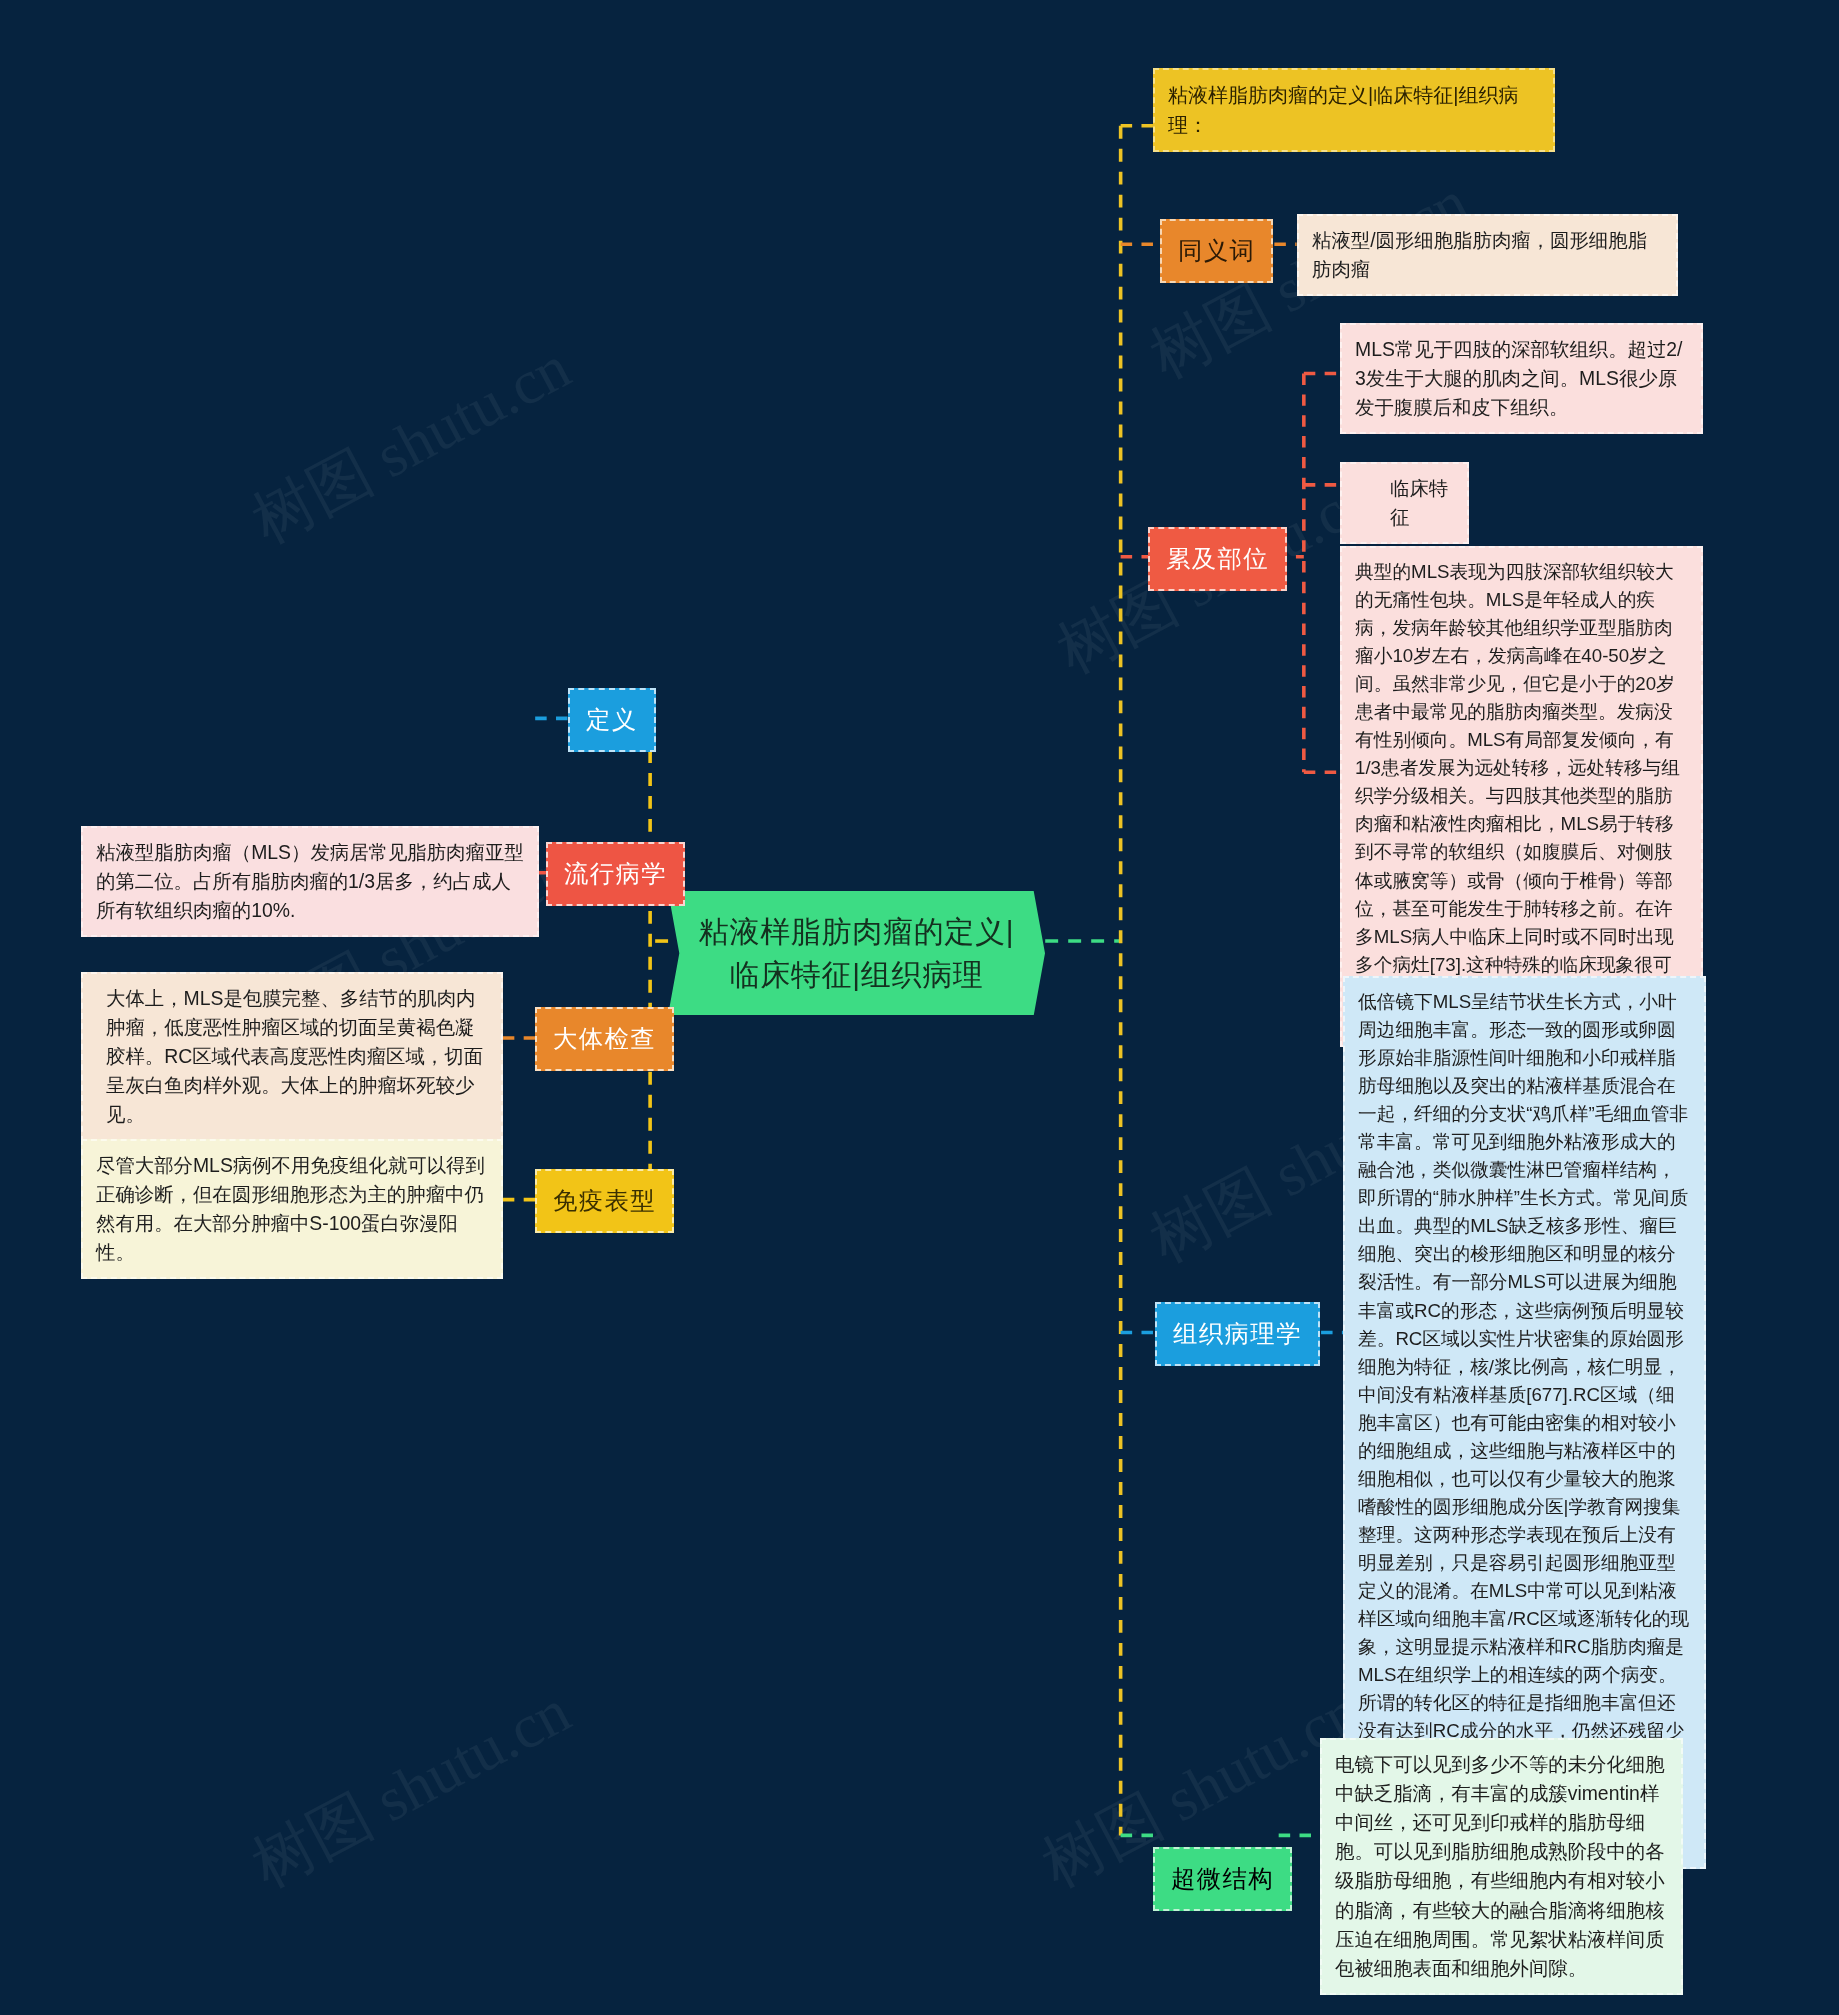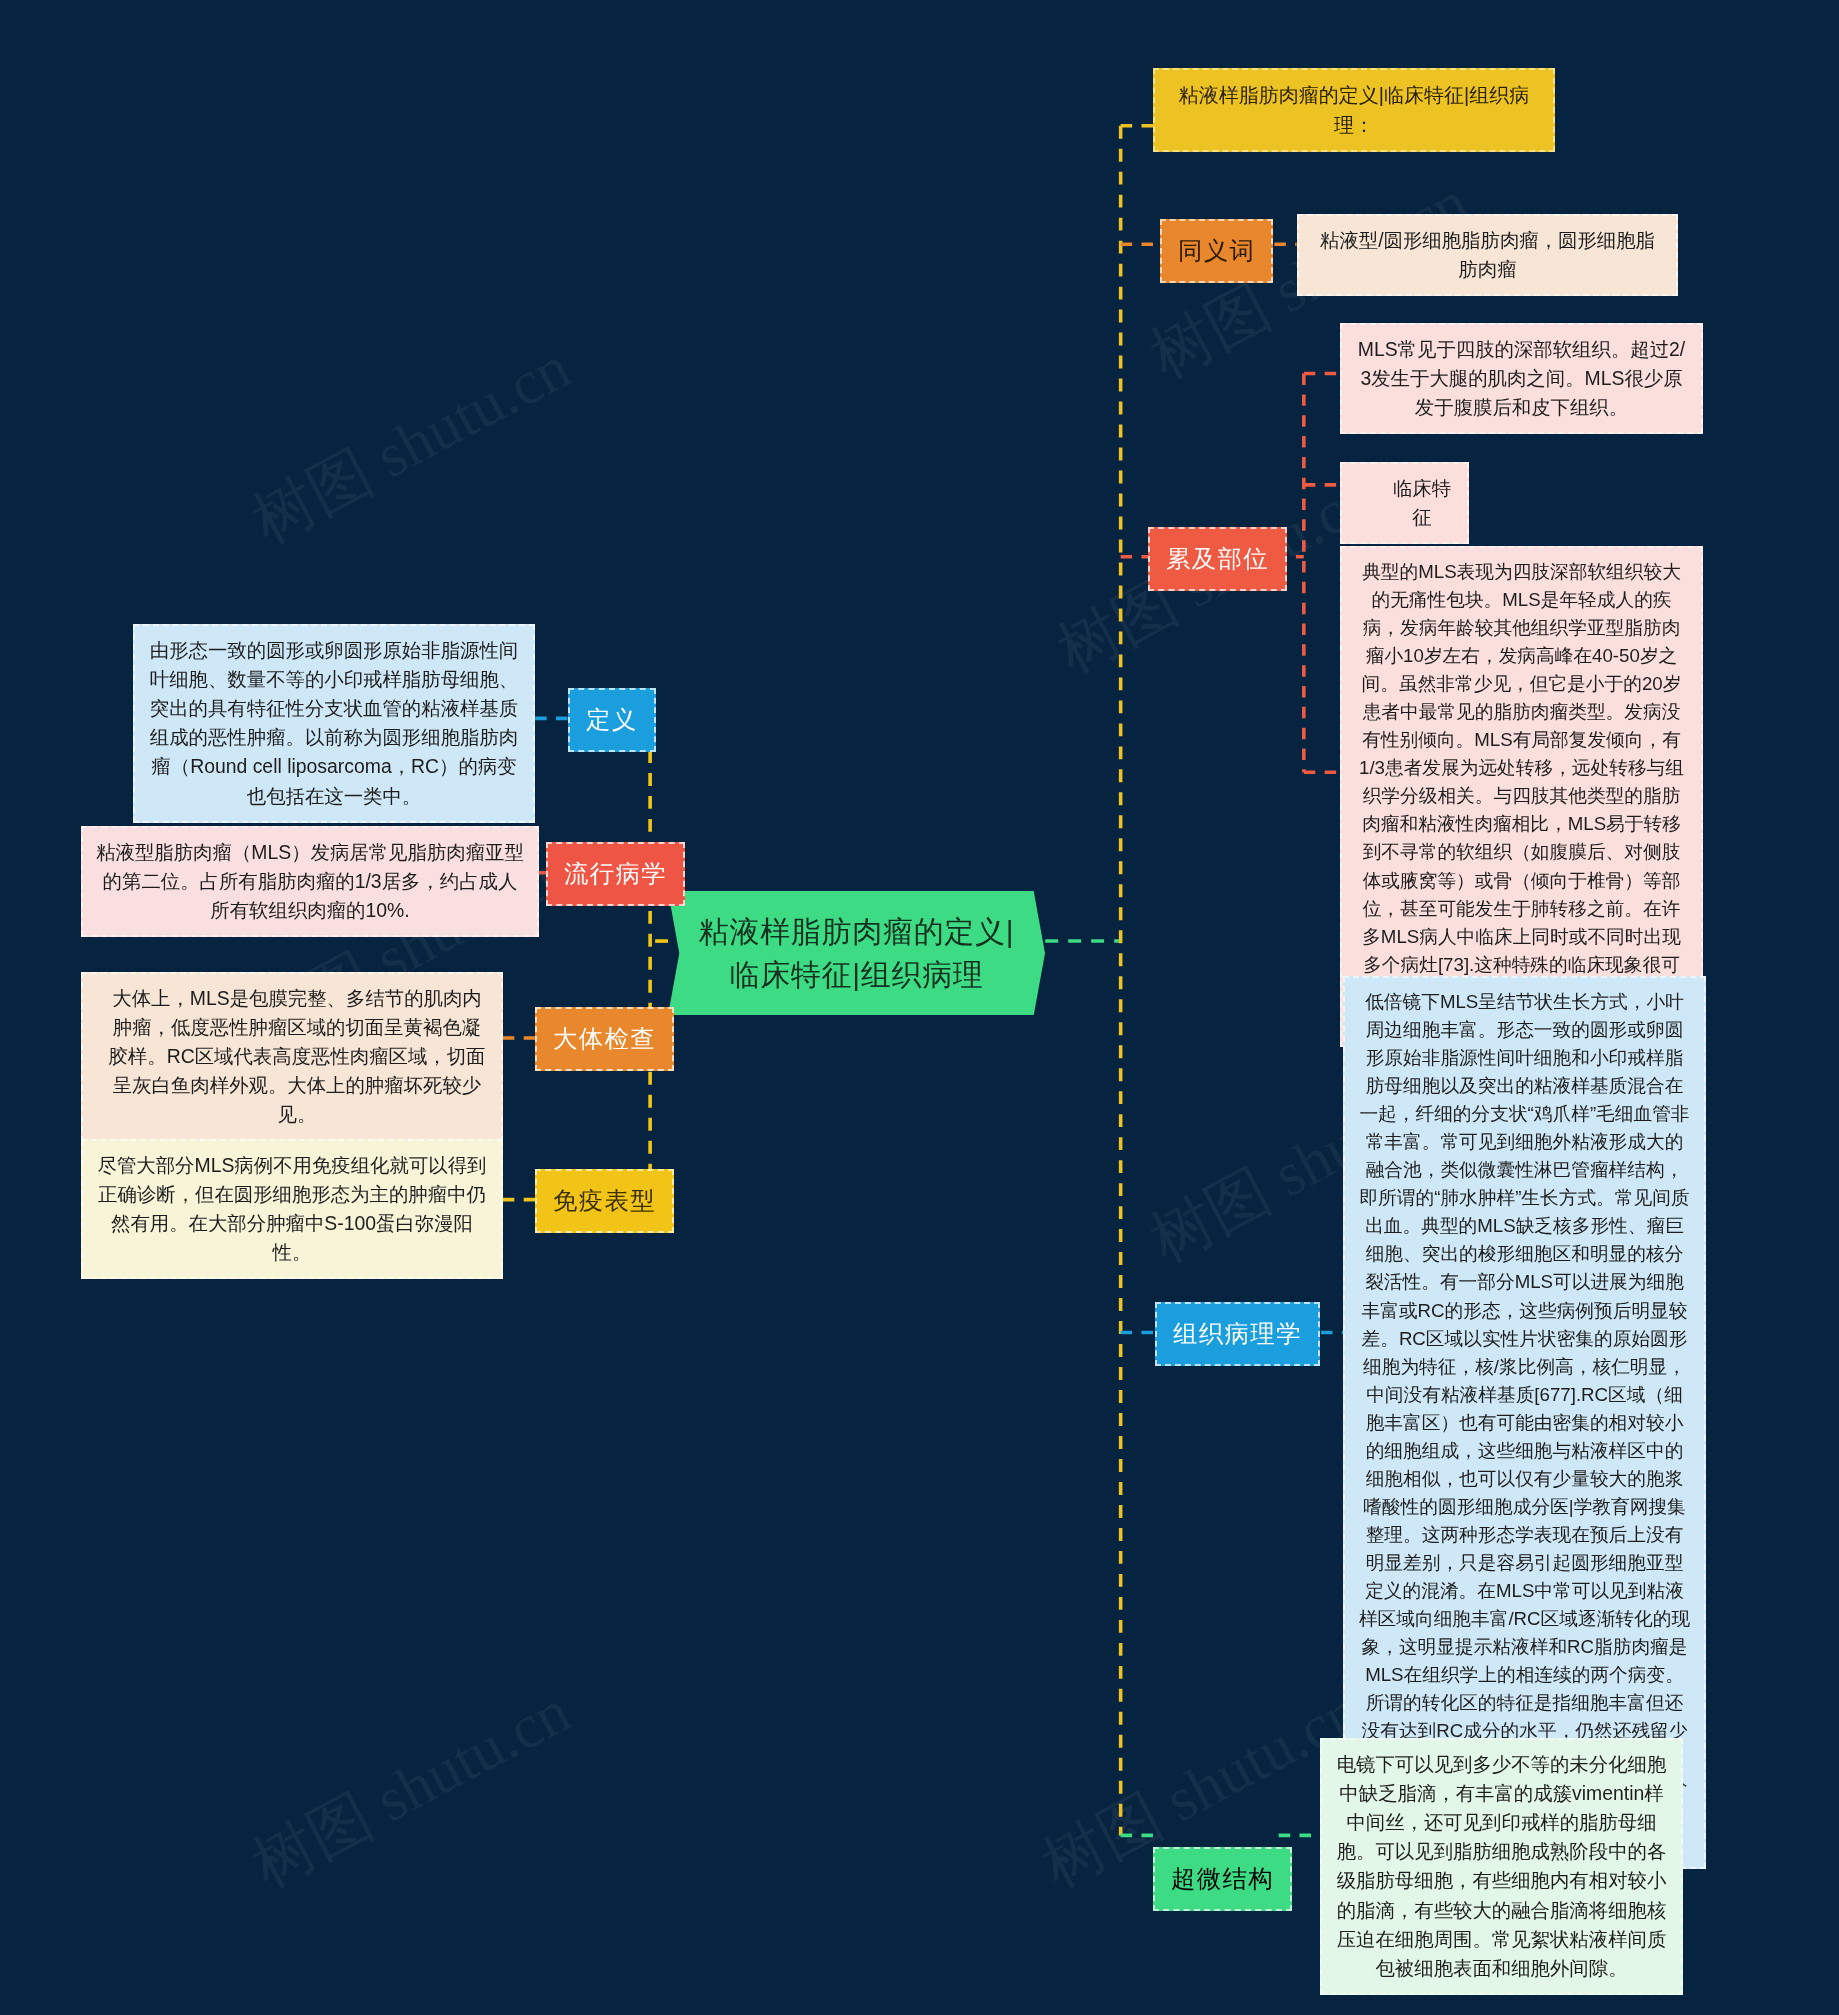--- a/index.html
+++ b/index.html
@@ -29,21 +29,20 @@
   svg.links { position:absolute; inset:0; width:1839px; height:2015px; pointer-events:none; }
 
   
   .node {
     position:absolute;
     border: 2.2px dashed rgba(255,255,255,0.55);
     padding: 10px 13px;
     line-height: 1.5;
     white-space: pre-wrap;
     word-break: break-all;
-    text-align: center;
   }
   .label {
     font-size: 24.4px;
     font-weight: 400;
     text-align: center;
     padding: 11.5px 16px;
     letter-spacing: 1.4px;
     white-space: nowrap;
   }
   .leaf {
@@ -110,21 +109,20 @@
     <path d="M 1815 675 L 1865 675" stroke="#ef5a43" stroke-width="5" stroke-dasharray="16 13" fill="none"></path>
     <path d="M 1815 1075 L 1865 1075" stroke="#ef5a43" stroke-width="5" stroke-dasharray="16 13" fill="none"></path>
 
     <path d="M 1810 1855 L 1870 1855" stroke="#1b9ede" stroke-width="5" stroke-dasharray="16 13" fill="none"></path>
 
     <path d="M 1780 2555 L 1840 2555" stroke="#3ddc84" stroke-width="5" stroke-dasharray="16 13" fill="none"></path>
   </svg>
 
   <div class="root" style="left:668px; top:891px; width:377px;">粘液样脂肪肉瘤的定义|临床特征|组织病理</div>
 
-  <div class="node leaf" style="left:133px; top:624px; width:402px; background:#cfe8f7; border-color:#eef6fb;">由形态一致的圆形或卵圆形原始非脂源性间叶细胞、数量不等的小印戒样脂肪母细胞、突出的具有特征性分支状血管的粘液样基质组成的恶性肿瘤。以前称为圆形细胞脂肪肉瘤（Round cell liposarcoma，RC）的病变也包括在这一类中。</div>
   <div class="node label" style="left:568px; top:688px; background:#1b9ede; color:#ffffff; border-color:#bfe3f7;">定义</div>
 
   <div class="node leaf" style="left:81px; top:826px; width:458px; background:#fadfe0; border-color:#fdf0f1;">粘液型脂肪肉瘤（MLS）发病居常见脂肪肉瘤亚型的第二位。占所有脂肪肉瘤的1/3居多，约占成人所有软组织肉瘤的10%.</div>
   <div class="node label" style="left:546px; top:842px; background:#ee5544; color:#ffffff; border-color:#fbd6d1;">流行病学</div>
 
   <div class="node leaf" style="left:81px; top:972px; width:422px; background:#f7e6d6; border-color:#fdf6ef;padding-left:23px;">大体上，MLS是包膜完整、多结节的肌肉内肿瘤，低度恶性肿瘤区域的切面呈黄褐色凝胶样。RC区域代表高度恶性肉瘤区域，切面呈灰白鱼肉样外观。大体上的肿瘤坏死较少见。</div>
   <div class="node label" style="left:535px; top:1007px; background:#e8872b; color:#ffffff; border-color:#f9dfc2;">大体检查</div>
 
   <div class="node leaf" style="left:81px; top:1139px; width:422px; background:#f7f4d8; border-color:#fcfbee;">尽管大部分MLS病例不用免疫组化就可以得到正确诊断，但在圆形细胞形态为主的肿瘤中仍然有用。在大部分肿瘤中S-100蛋白弥漫阳性。</div>
   <div class="node label" style="left:535px; top:1169px; background:#f2c417; color:#3a2f00; border-color:#faeaa8;">免疫表型</div>

